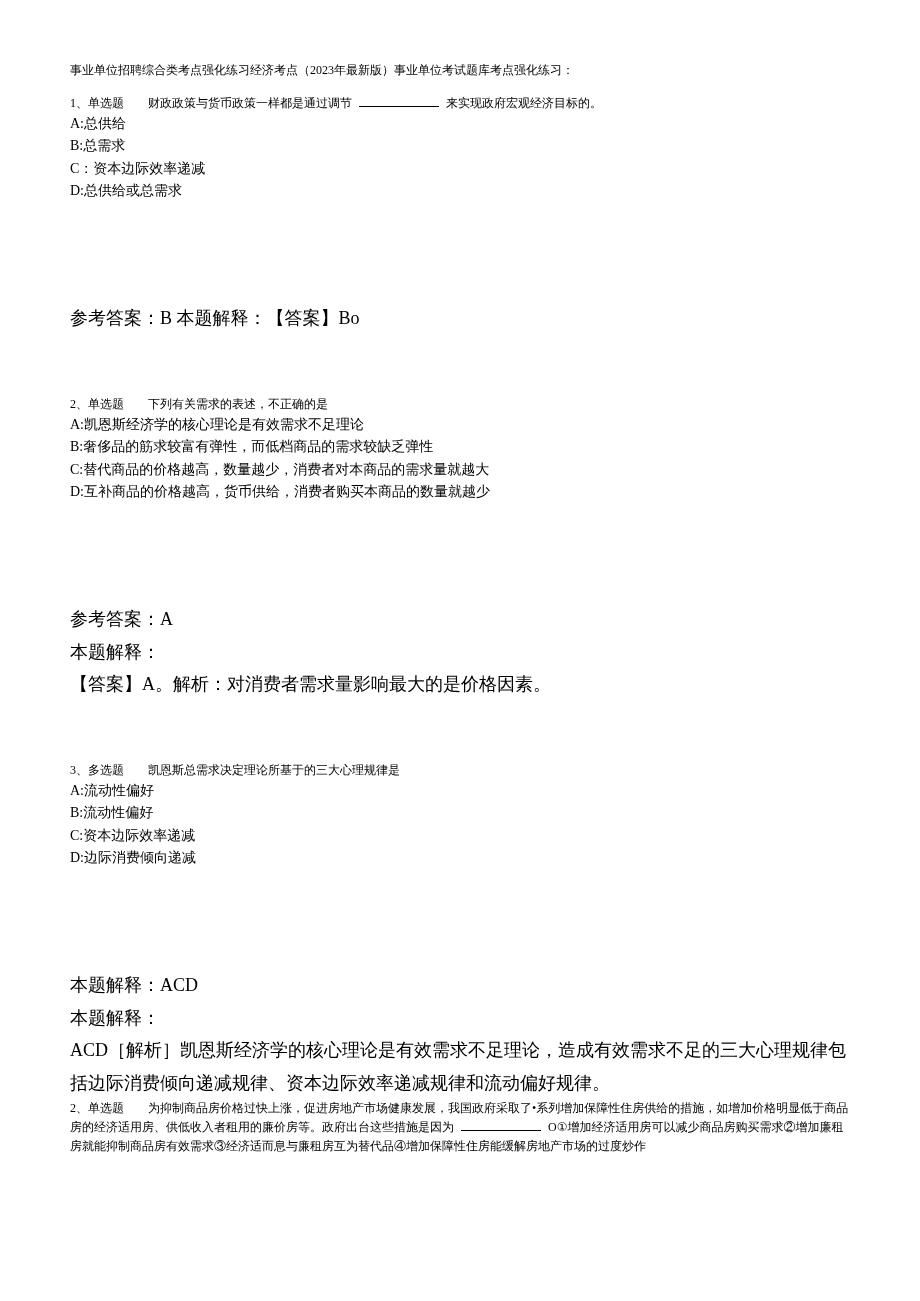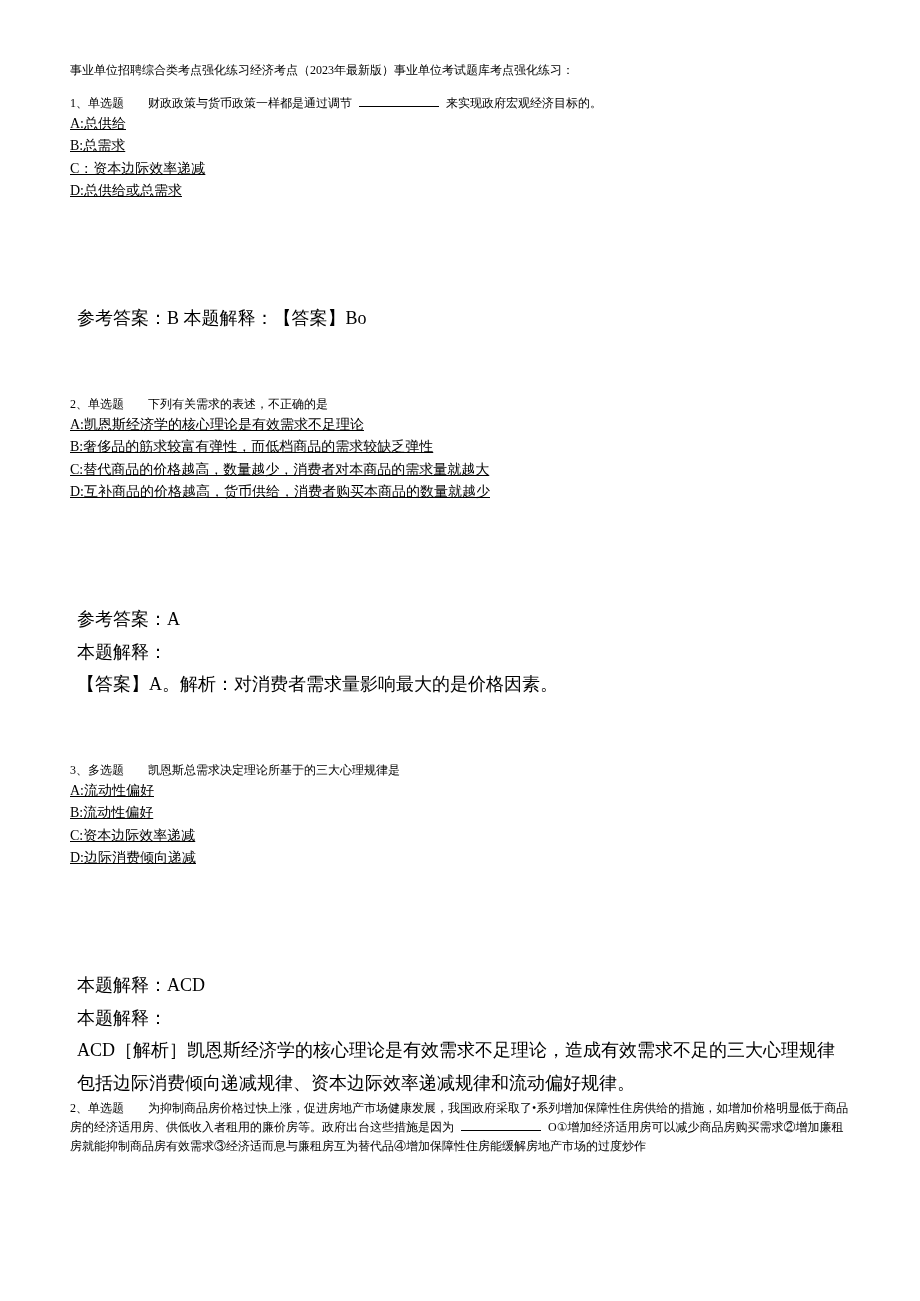--- a/index.html
+++ b/index.html
@@ -18,26 +18,24 @@
     line-height: 1.8;
     margin-bottom: 4px;
   }
   .question-line {
     font-size: 12px;
     line-height: 1.6;
   }
   .option {
     font-size: 14px;
     line-height: 1.6;
-    text-decoration: underline;
   }
   .answer-block {
     font-size: 18px;
     line-height: 1.8;
-    margin-left: 7px;
   }
   .gap-small { height: 8px; }
   .gap-big { height: 100px; }
   .gap-med { height: 60px; }
   .inline-blank {
     display: inline-block;
     border-bottom: 1px solid #000;
     min-width: 80px;
     height: 1em;
     vertical-align: baseline;

